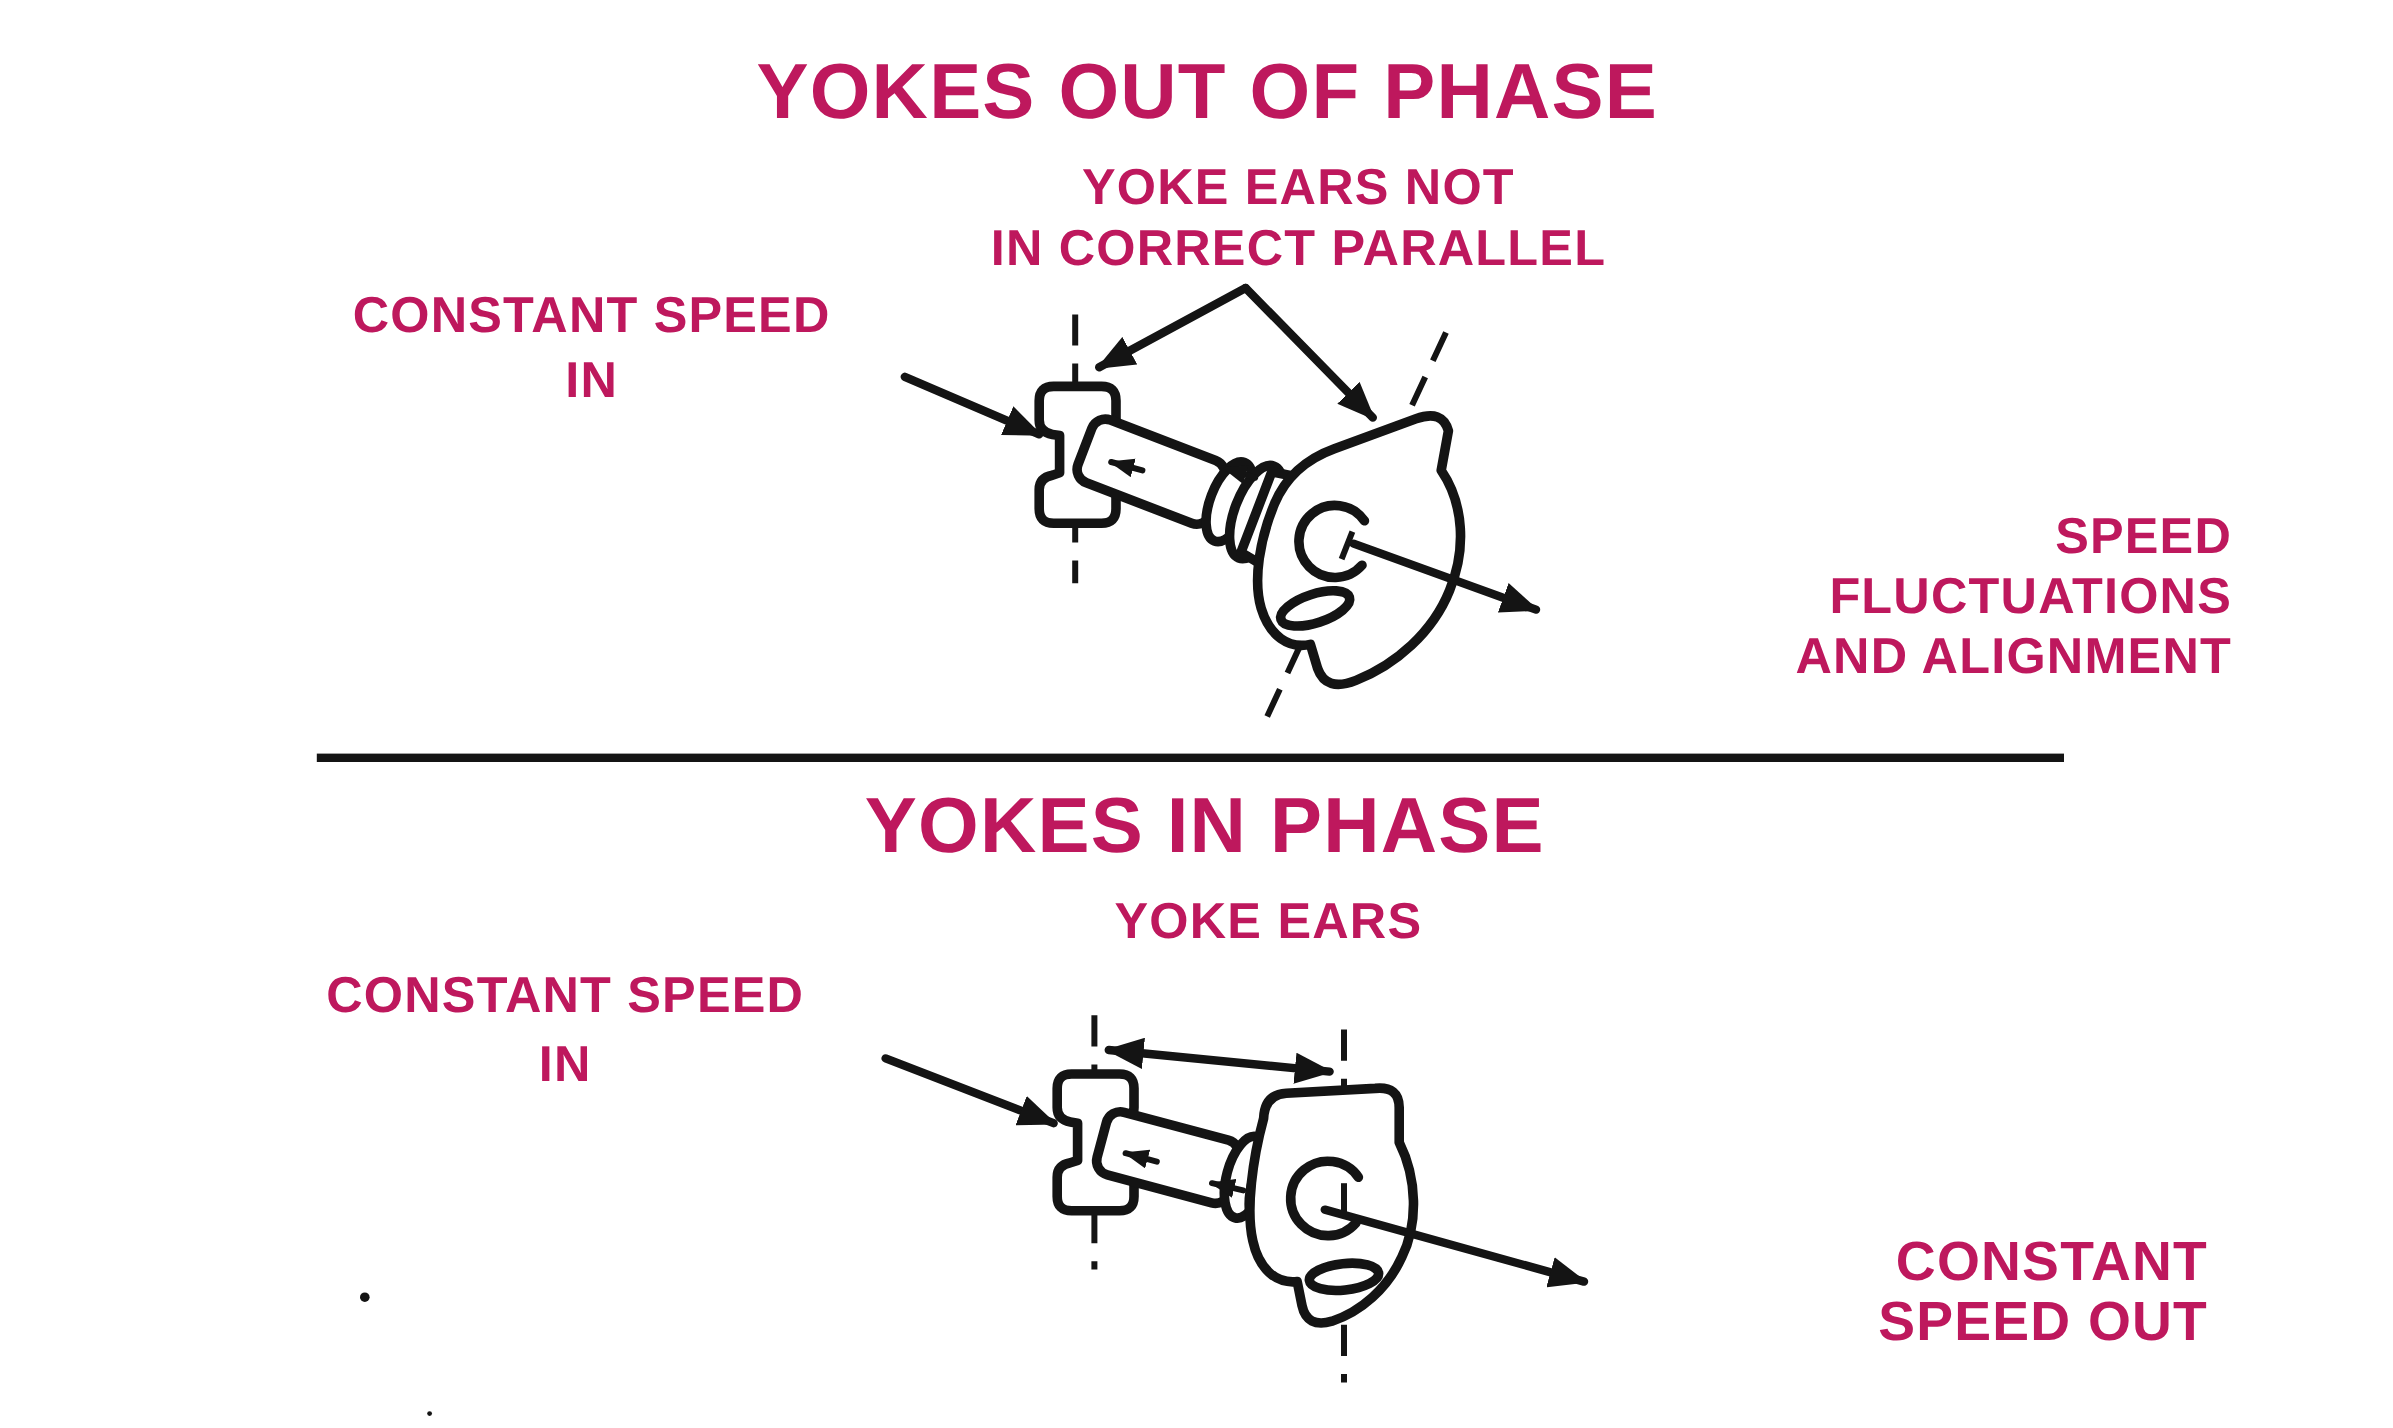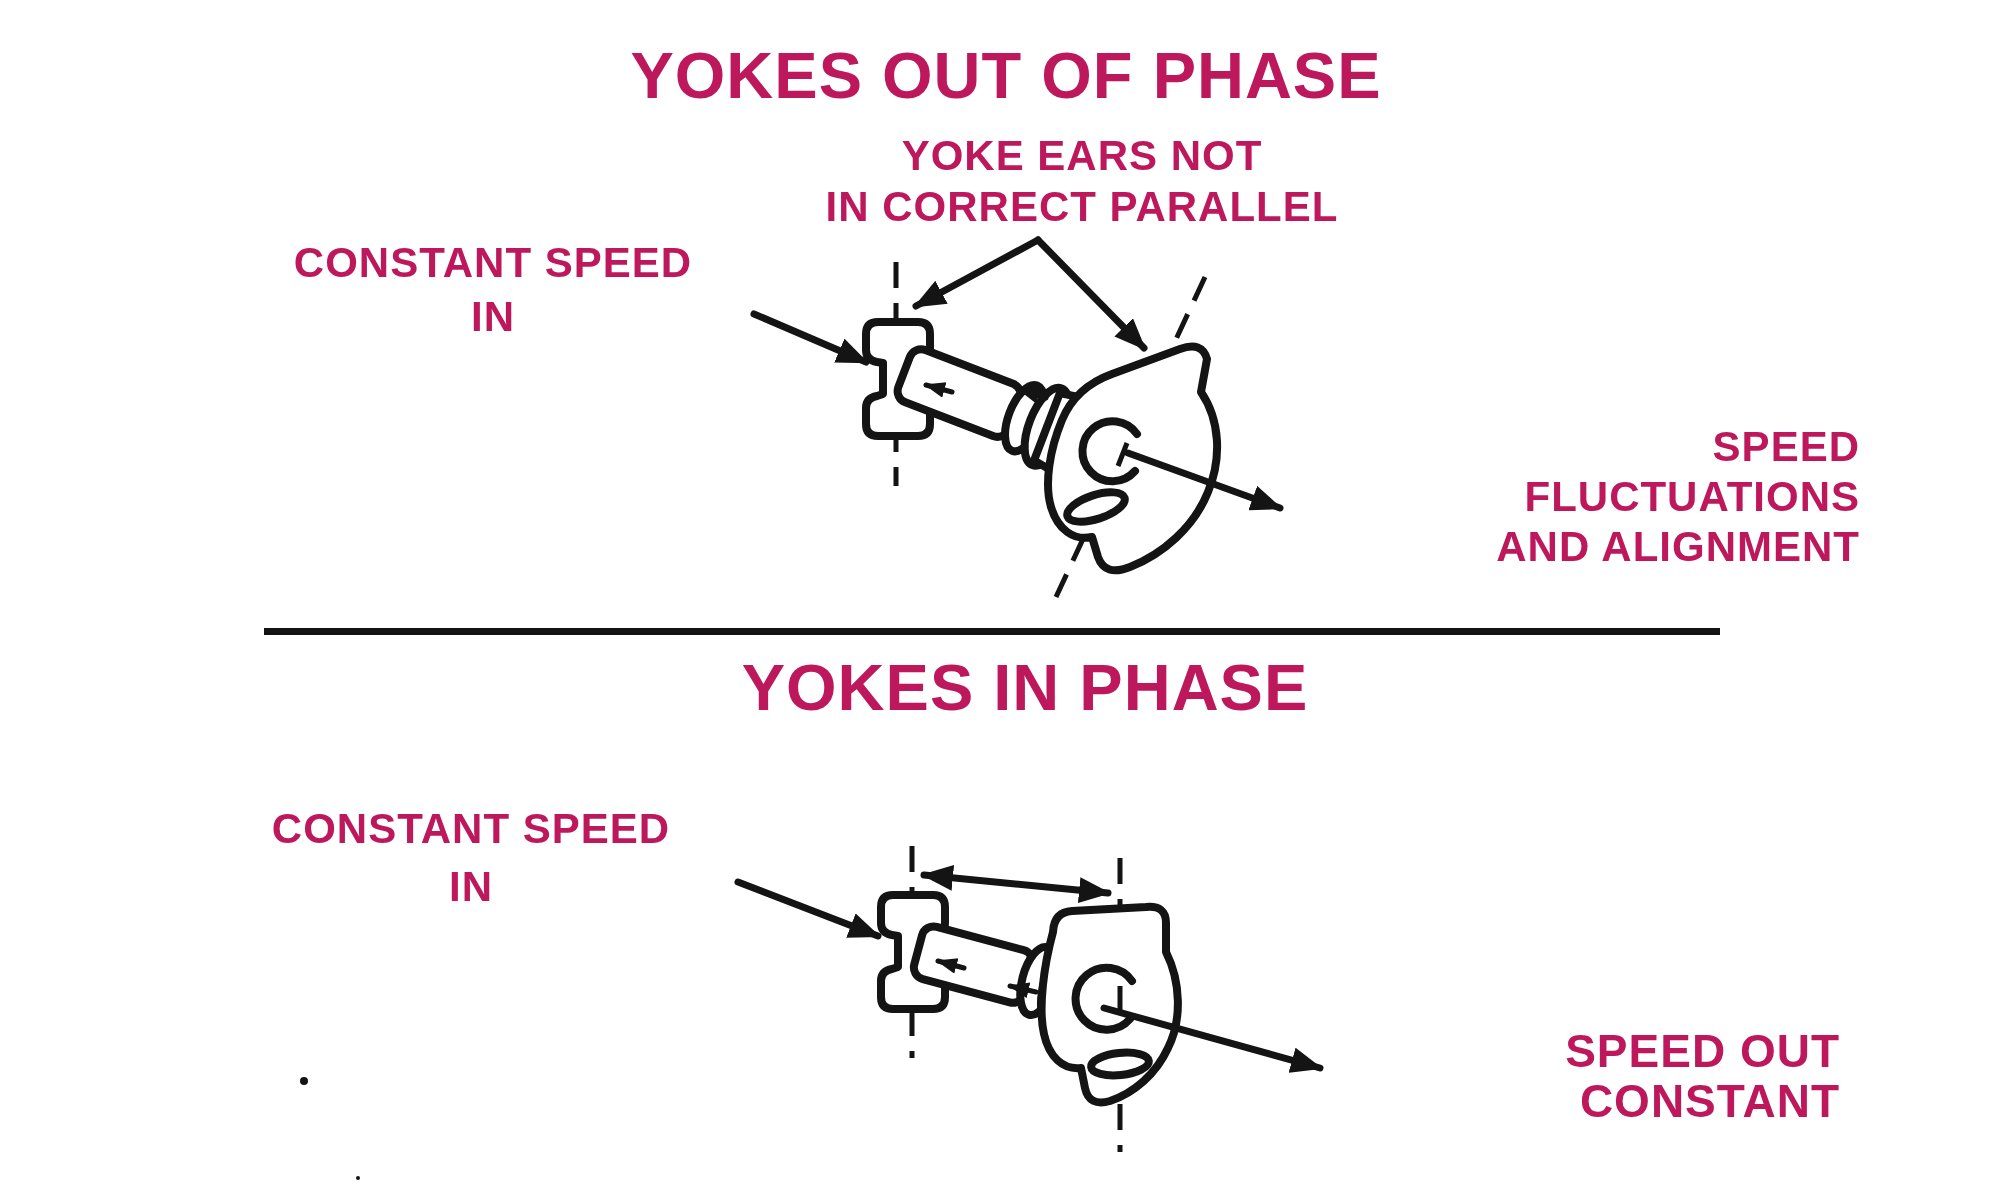--- a/index.html
+++ b/index.html
@@ -154,30 +154,31 @@
     <span class="line">CONSTANT SPEED</span>
     <span class="line">IN</span>
   </div>
 
   <div class="txt lbl left" style="left:1300px;top:422px;width:560px;line-height:50px;">
     <span class="line">SPEED</span>
     <span class="line">FLUCTUATIONS</span>
     <span class="line">AND ALIGNMENT</span>
   </div>
 
-  <div class="txt title" style="left:525px;top:650px;width:1000px;">
+  <div class="txt title" style="left:504px;top:650px;width:1000px;">
     <span class="line">YOKES IN PHASE</span>
   </div>
 
   <div class="txt lbl center" style="left:557px;top:742px;width:1000px;line-height:52px;">
+    <span class="line">YOKE EARS</span>
   </div>
 
   <div class="txt lbl right" style="left:221px;top:800px;width:500px;line-height:58px;">
     <span class="line">CONSTANT SPEED</span>
     <span class="line">IN</span>
   </div>
 
   <div class="txt lbl left" style="left:1340px;top:1026px;width:500px;line-height:50px;font-size:46px;">
+    <span class="line">CONSTANT</span>
     <span class="line">SPEED OUT</span>
-    <span class="line">CONSTANT</span>
   </div>
 
 </div>
 
 </body></html>

